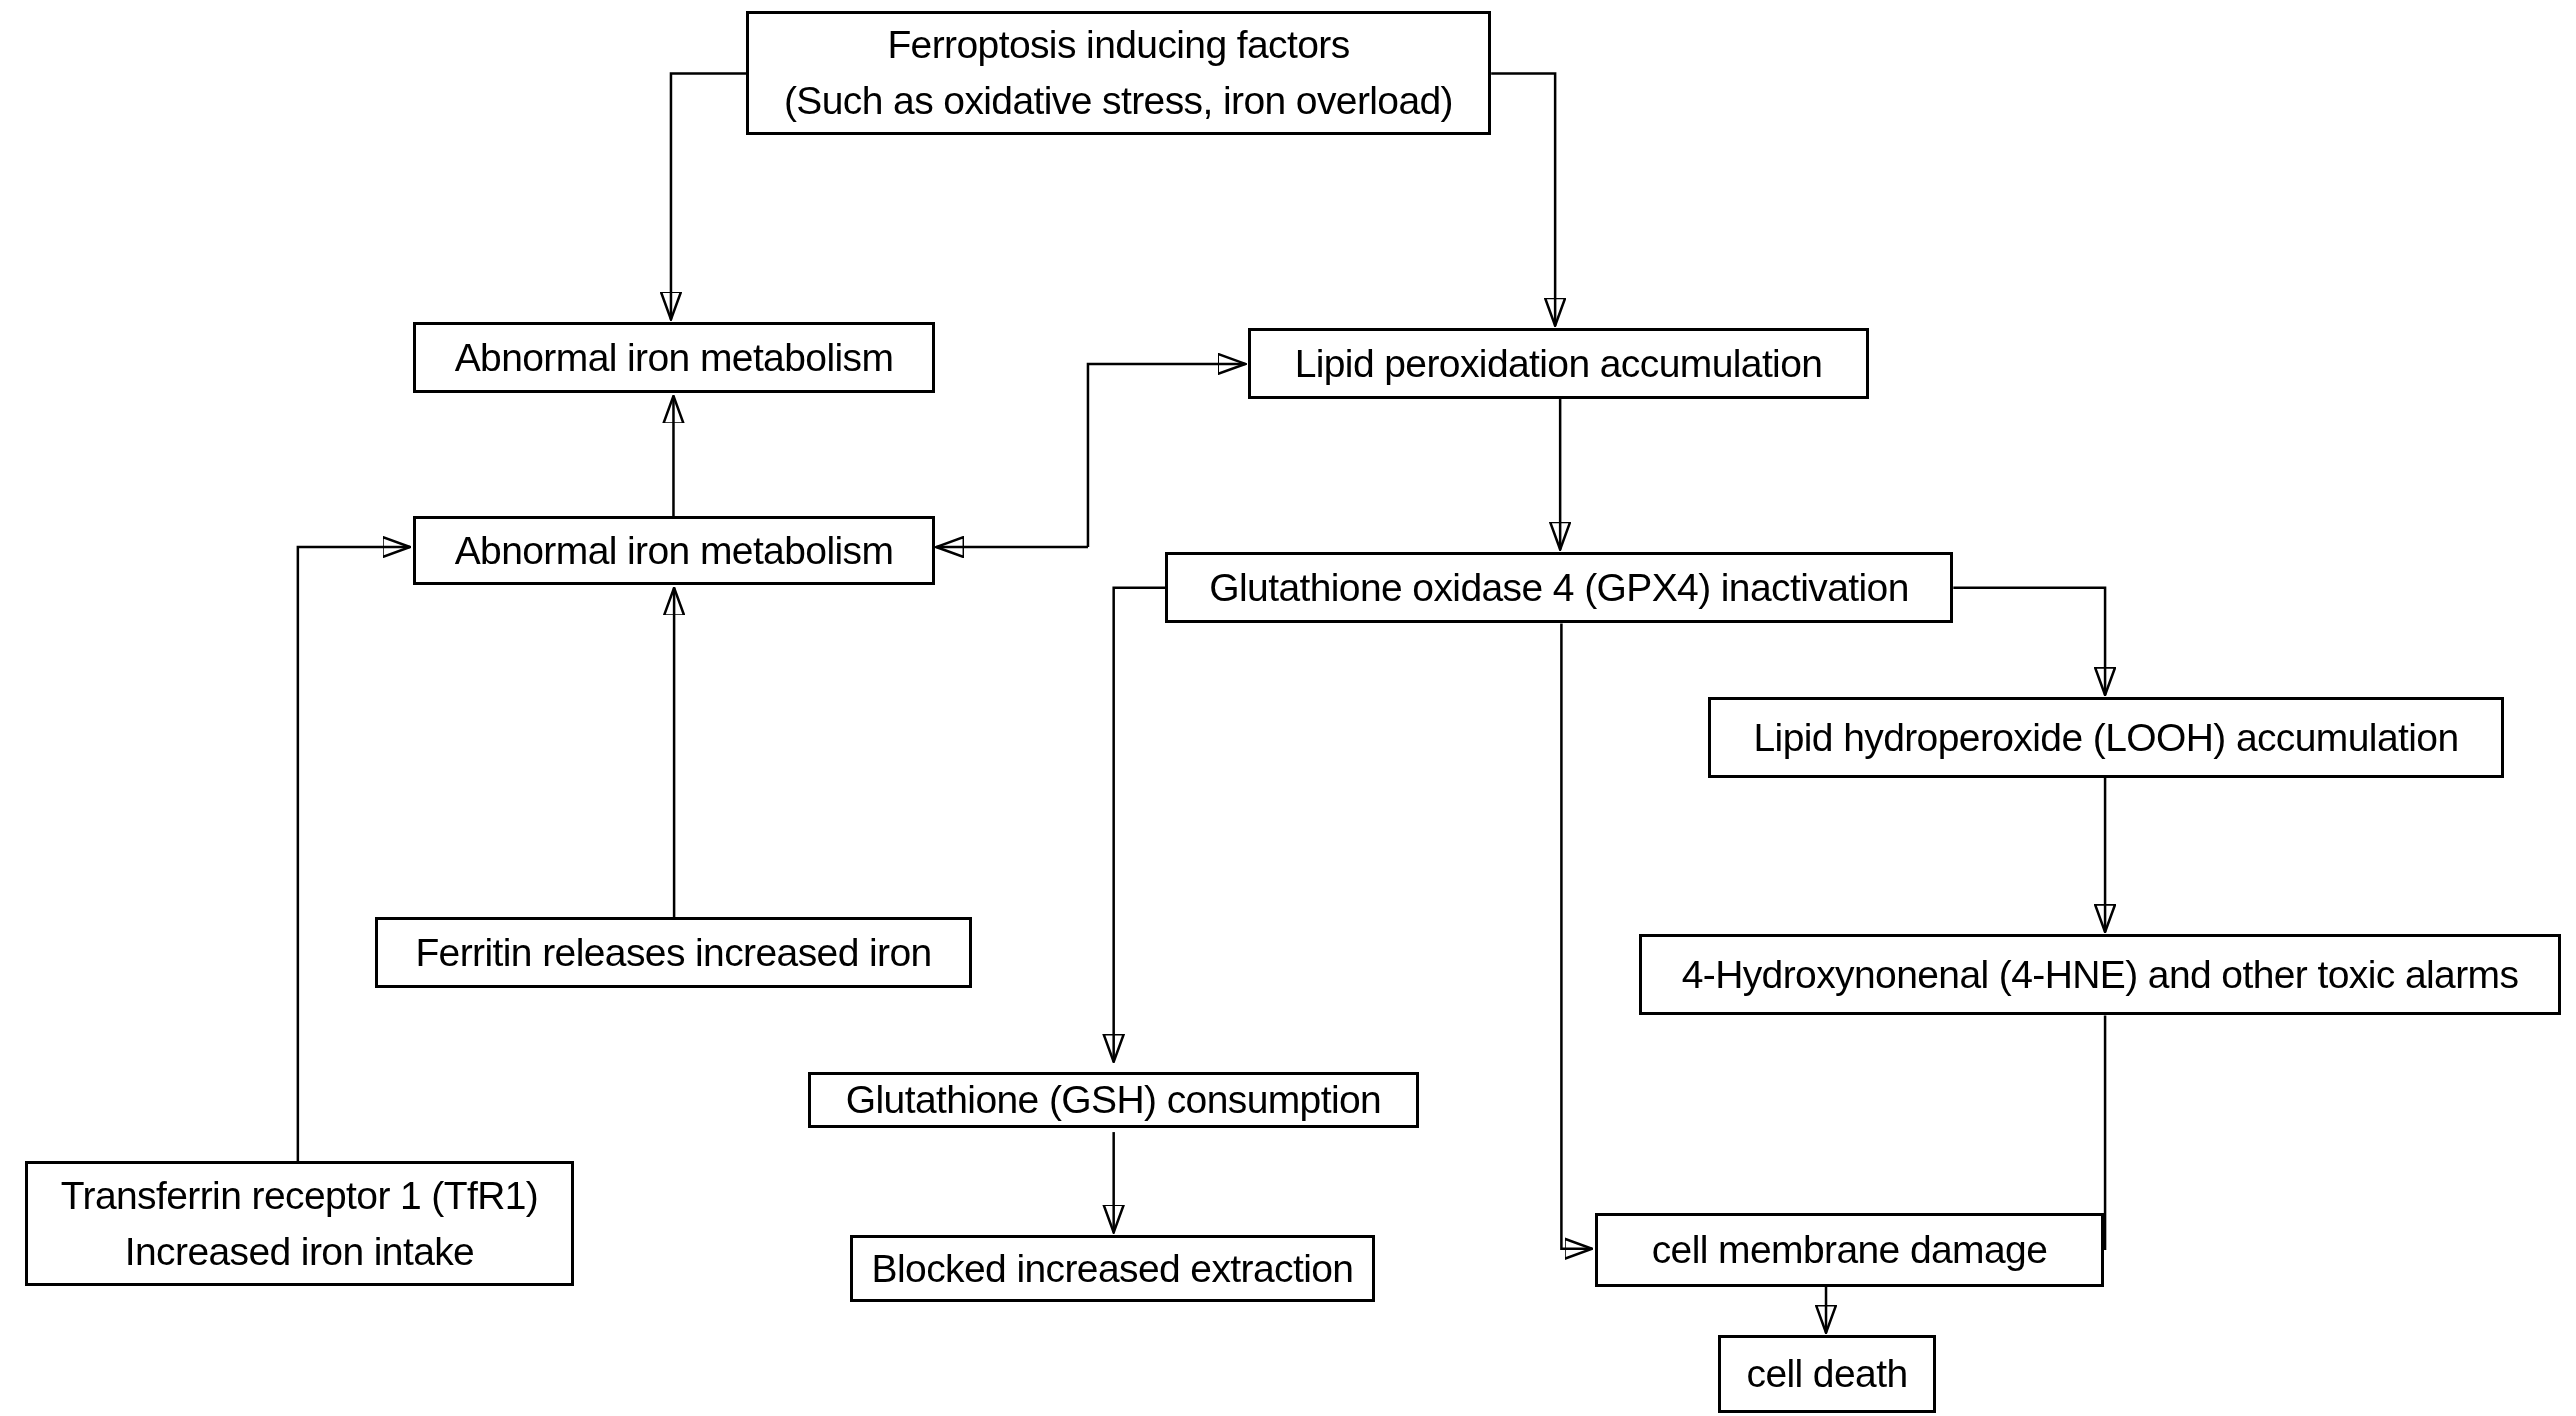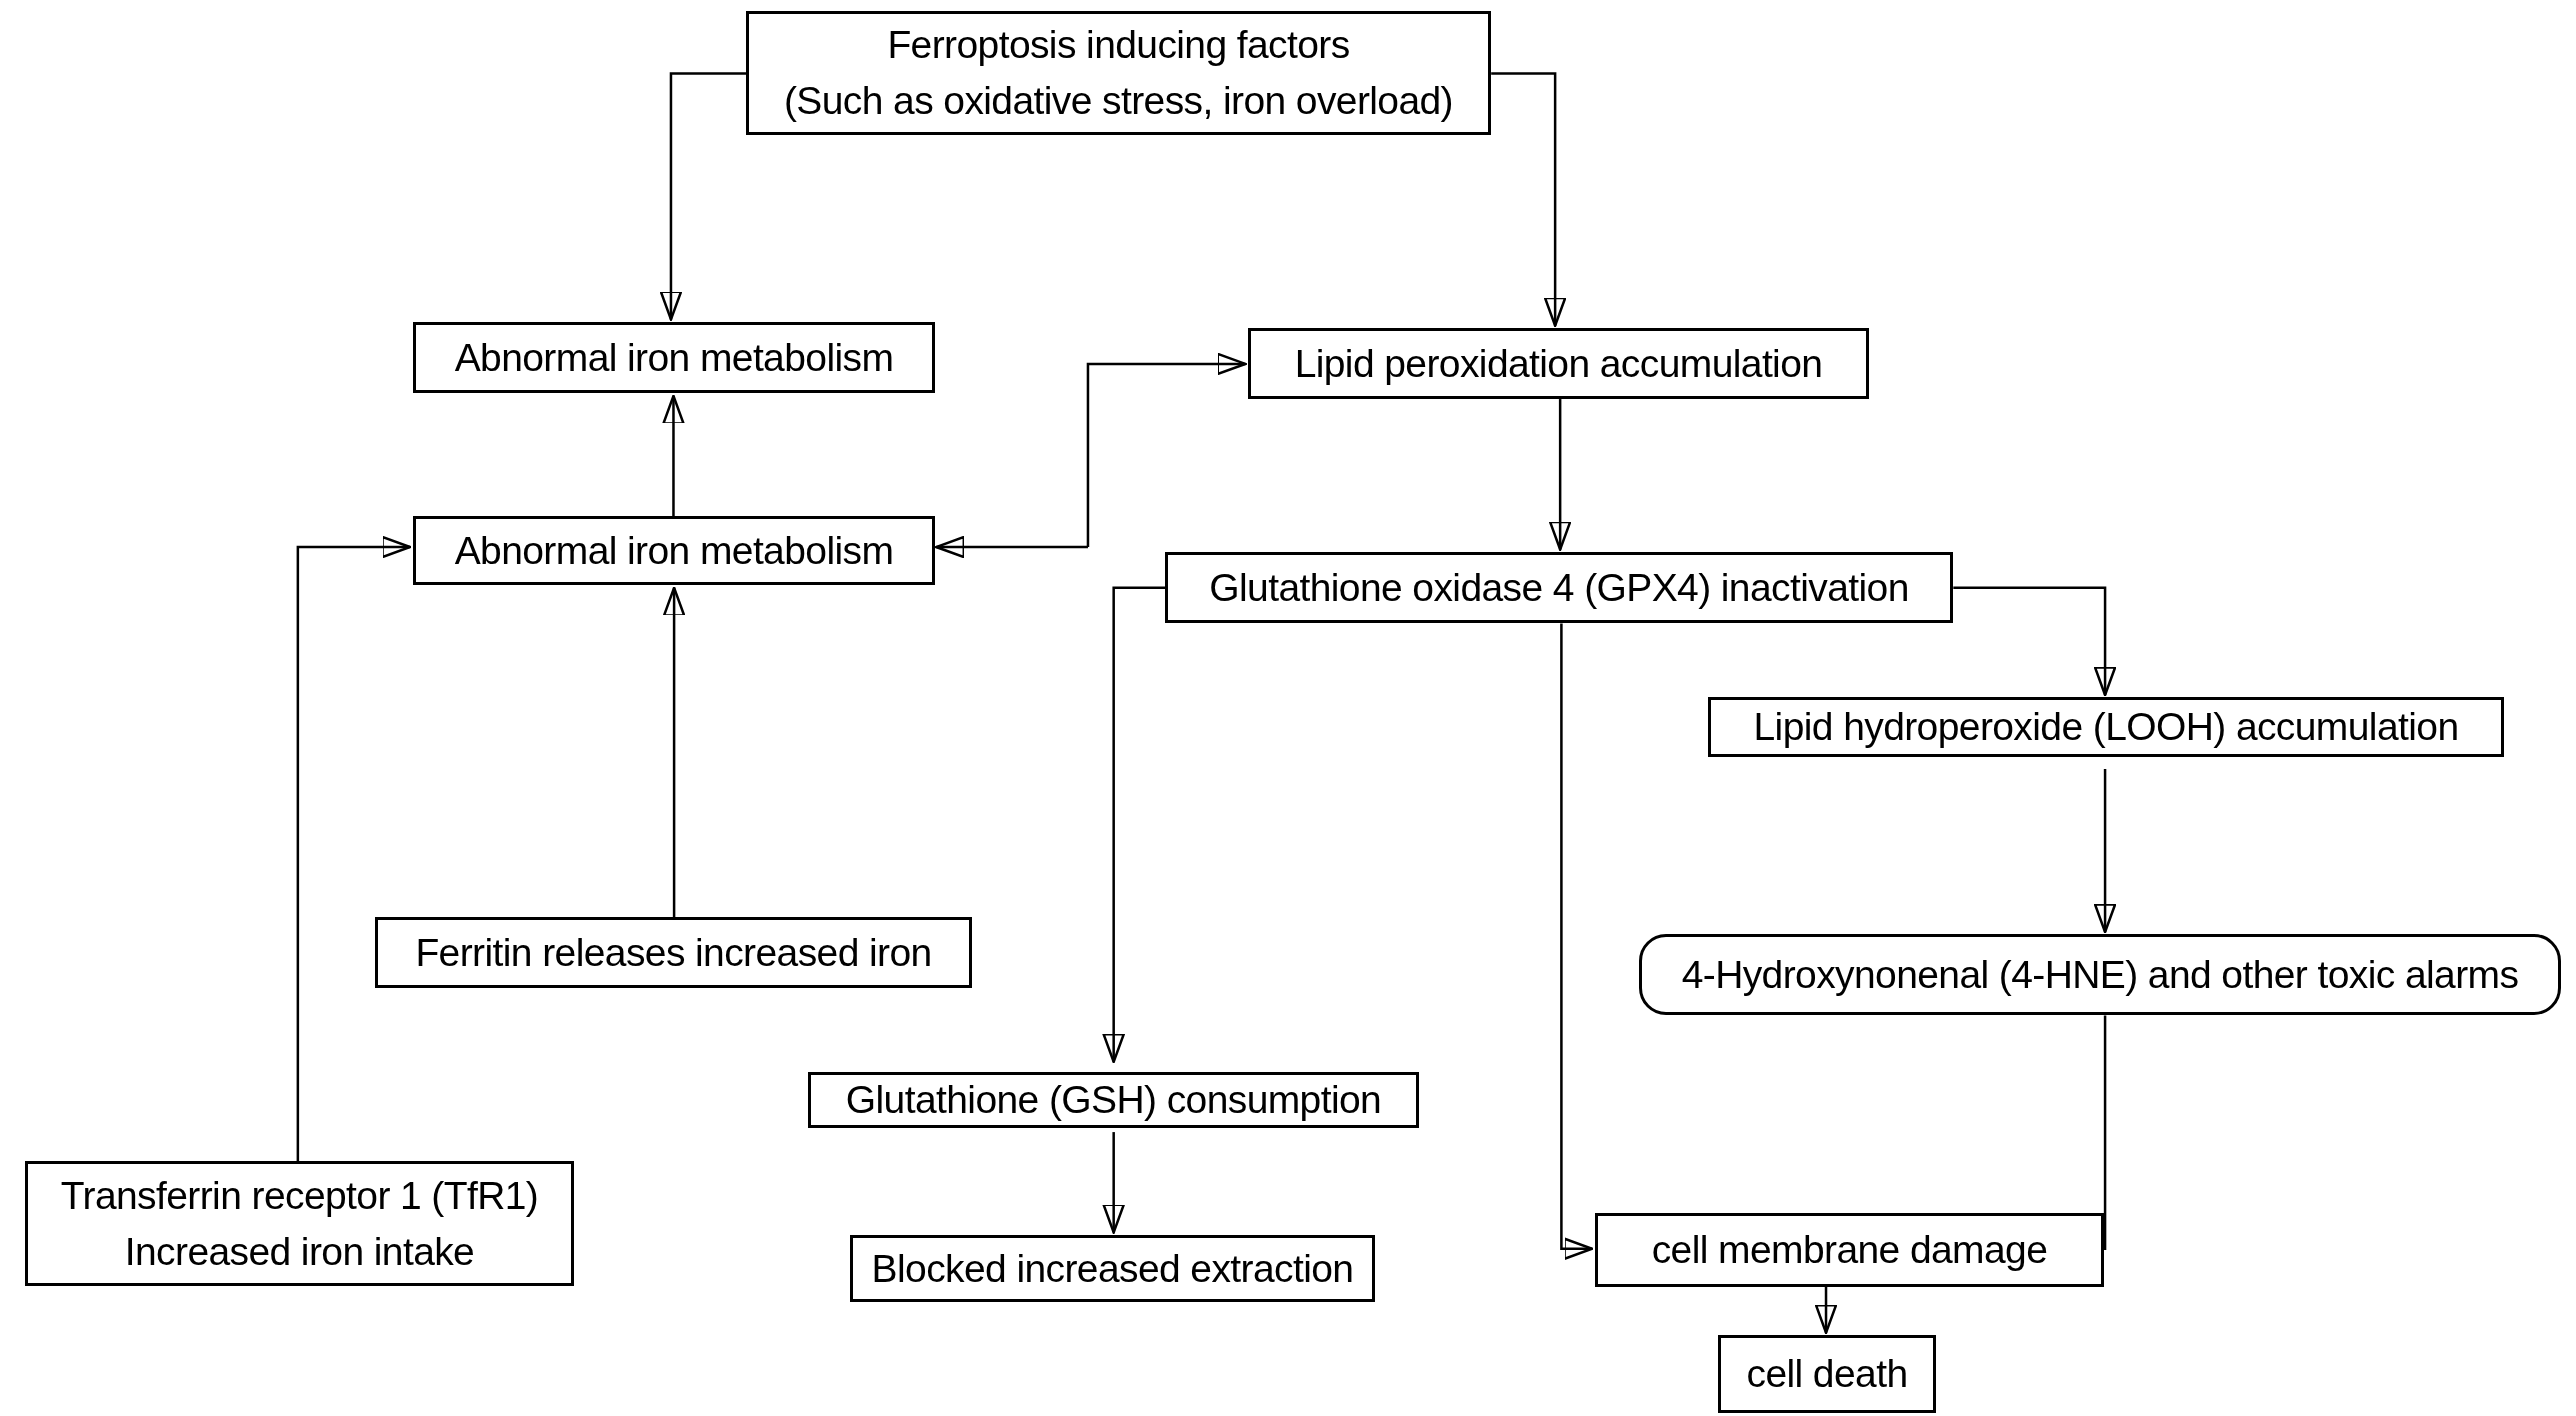--- a/index.html
+++ b/index.html
@@ -80,25 +80,25 @@
   </div>
 
   <div class="node" style="left:1248px; top:328px; width:621px; height:71px;">
     <span>Lipid peroxidation accumulation</span>
   </div>
 
   <div class="node" style="left:1165px; top:552px; width:788px; height:71px;text-align:center;">
     <span>Glutathione oxidase 4 (GPX4) inactivation</span>
   </div>
 
-  <div class="node" style="left:1708px; top:697px; width:796px; height:60px;">
+  <div class="node" style="left:1708px; top:697px; width:796px; height:81px;">
     <span>Lipid hydroperoxide (LOOH) accumulation</span>
   </div>
 
-  <div class="node" style="left:1639px; top:934px; width:922px; height:81px;border-radius:27px;">
+  <div class="node" style="left:1639px; top:934px; width:922px; height:81px;">
     <span>4-Hydroxynonenal (4-HNE) and other toxic alarms</span>
   </div>
 
   <div class="node" style="left:808px; top:1072px; width:611px; height:56px;">
     <span>Glutathione (GSH) consumption</span>
   </div>
 
   <div class="node" style="left:850px; top:1235px; width:525px; height:67px;">
     <span>Blocked increased extraction</span>
   </div>

